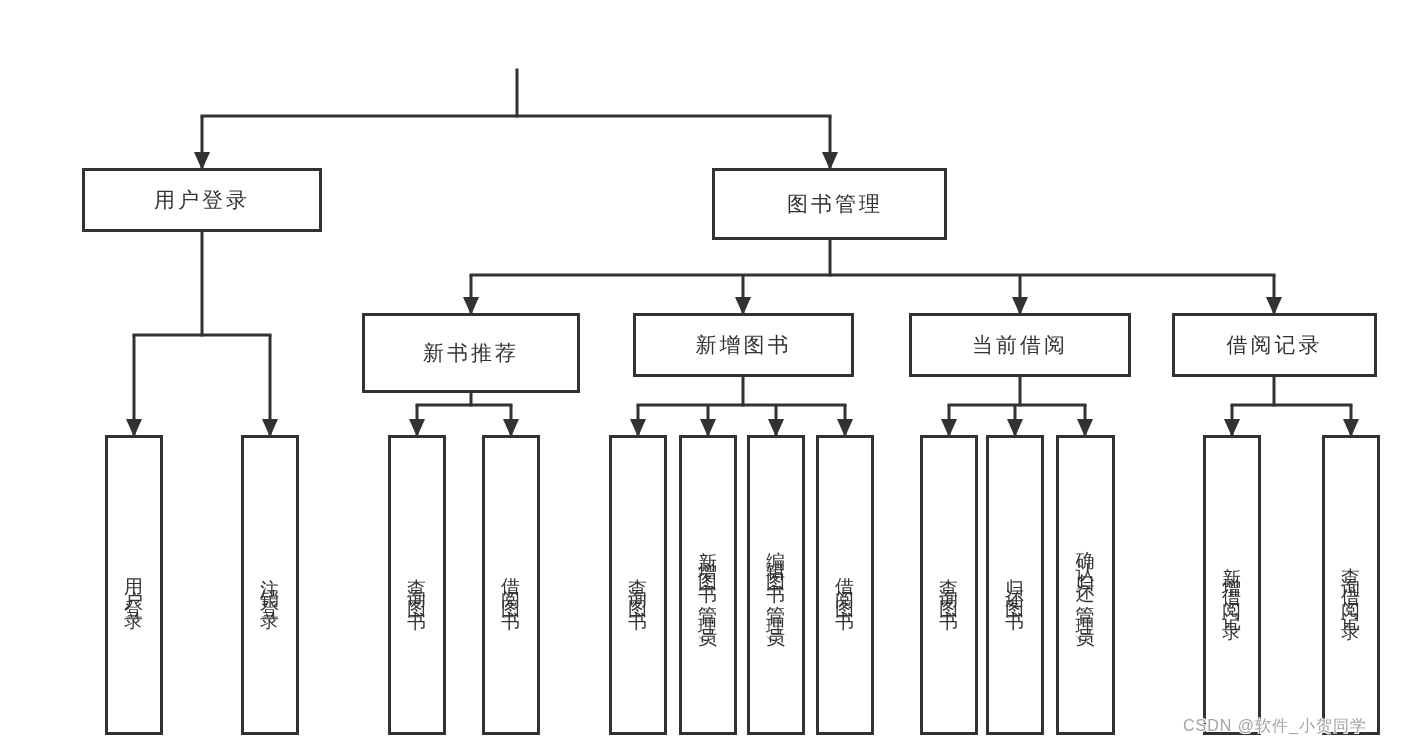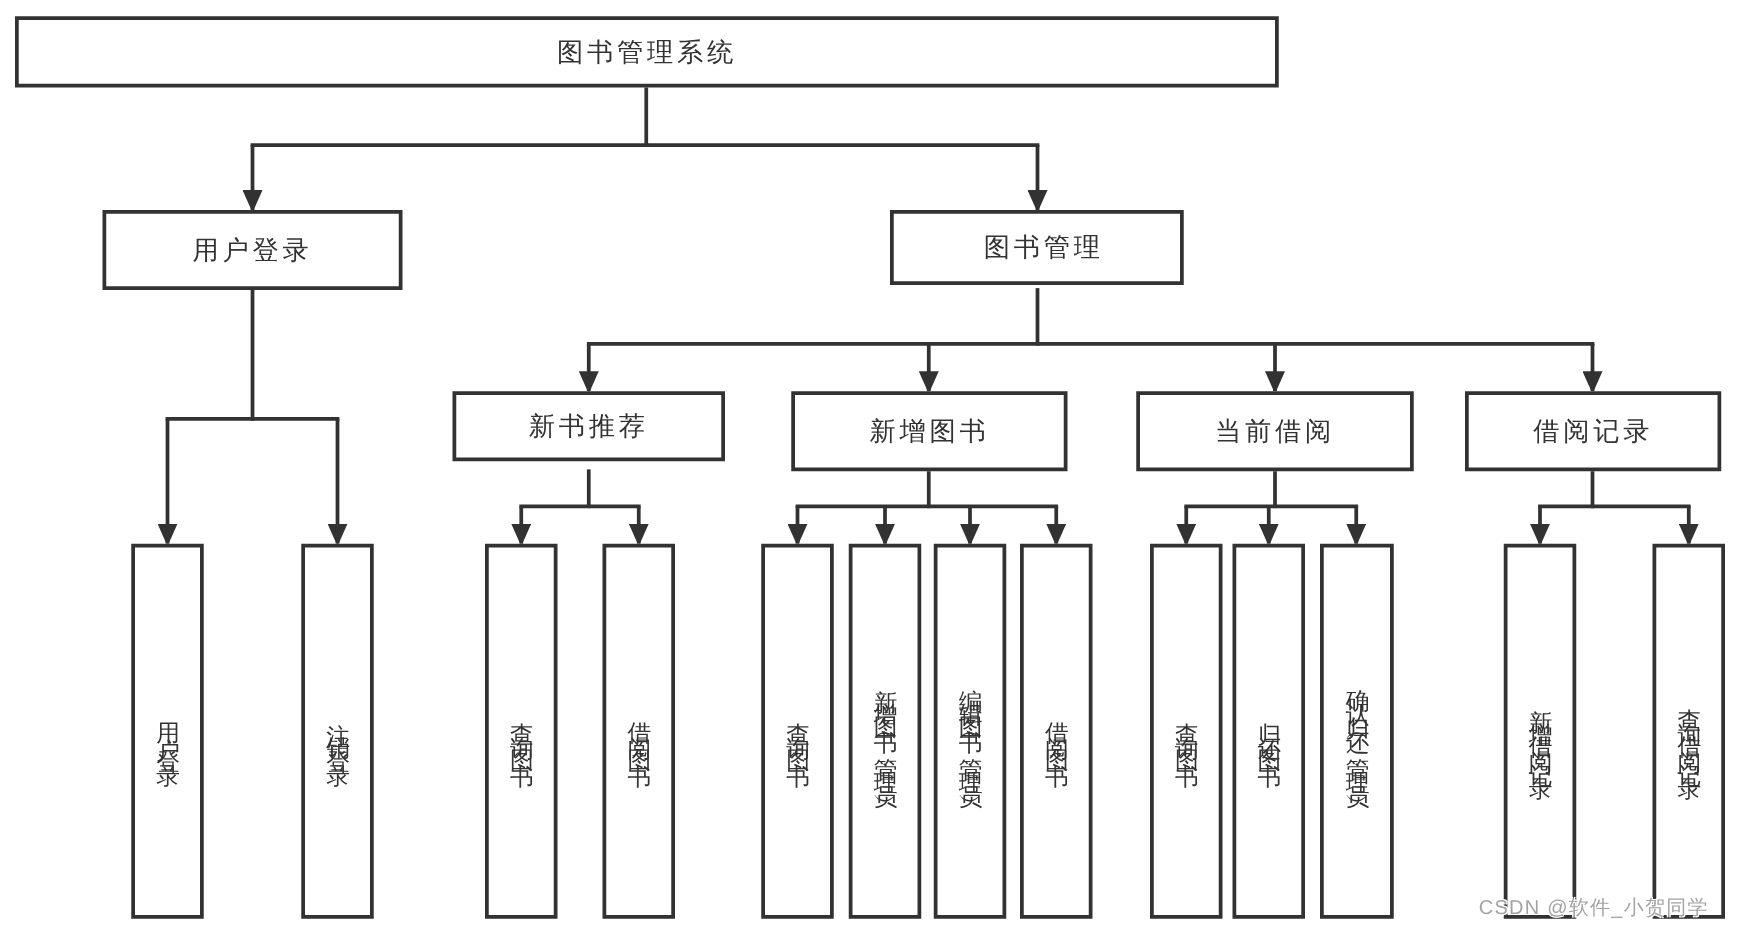--- a/index.html
+++ b/index.html
@@ -124,32 +124,29 @@
     </g>
 
     <g>
       <line class="cap" x1="1274" y1="377" x2="1274" y2="405"></line>
       <line class="cap" x1="1232" y1="405" x2="1351" y2="405"></line>
       <line x1="1232" y1="405" x2="1232" y2="435" marker-end="url(#ah)"></line>
       <line x1="1351" y1="405" x2="1351" y2="435" marker-end="url(#ah)"></line>
     </g>
   </svg>
 
-  <div class="box" style="left:12px;top:13px;width:1011px;height:57px;">
-    <span class="hlabel">图书管理系统</span>
-  </div>
 
   <div class="box" style="left:82px;top:168px;width:240px;height:64px;">
     <span class="hlabel">用户登录</span>
   </div>
-  <div class="box" style="left:712px;top:168px;width:235px;height:60px;padding-left:11px;">
+  <div class="box" style="left:712px;top:168px;width:235px;height:72px;padding-left:11px;">
     <span class="hlabel">图书管理</span>
   </div>
 
-  <div class="box" style="left:362px;top:313px;width:218px;height:56px;">
+  <div class="box" style="left:362px;top:313px;width:218px;height:80px;">
     <span class="hlabel">新书推荐</span>
   </div>
   <div class="box" style="left:633px;top:313px;width:221px;height:64px;">
     <span class="hlabel">新增图书</span>
   </div>
   <div class="box" style="left:1172px;top:313px;width:205px;height:64px;">
     <span class="hlabel">借阅记录</span>
   </div>
   <div class="box" style="left:909px;top:313px;width:222px;height:64px;">
     <span class="hlabel">当前借阅</span>

